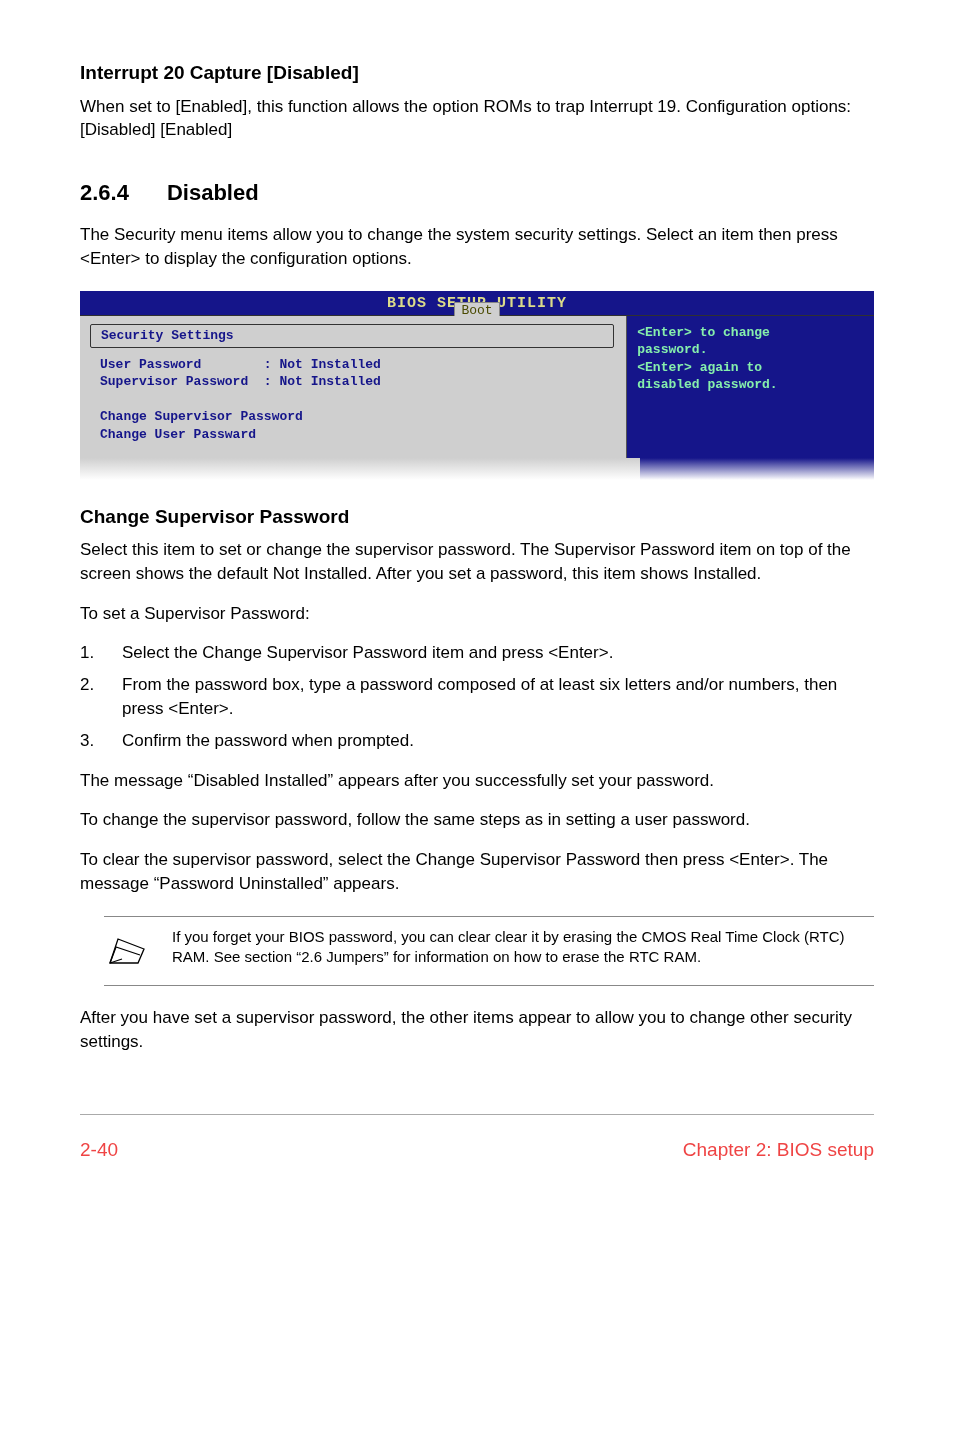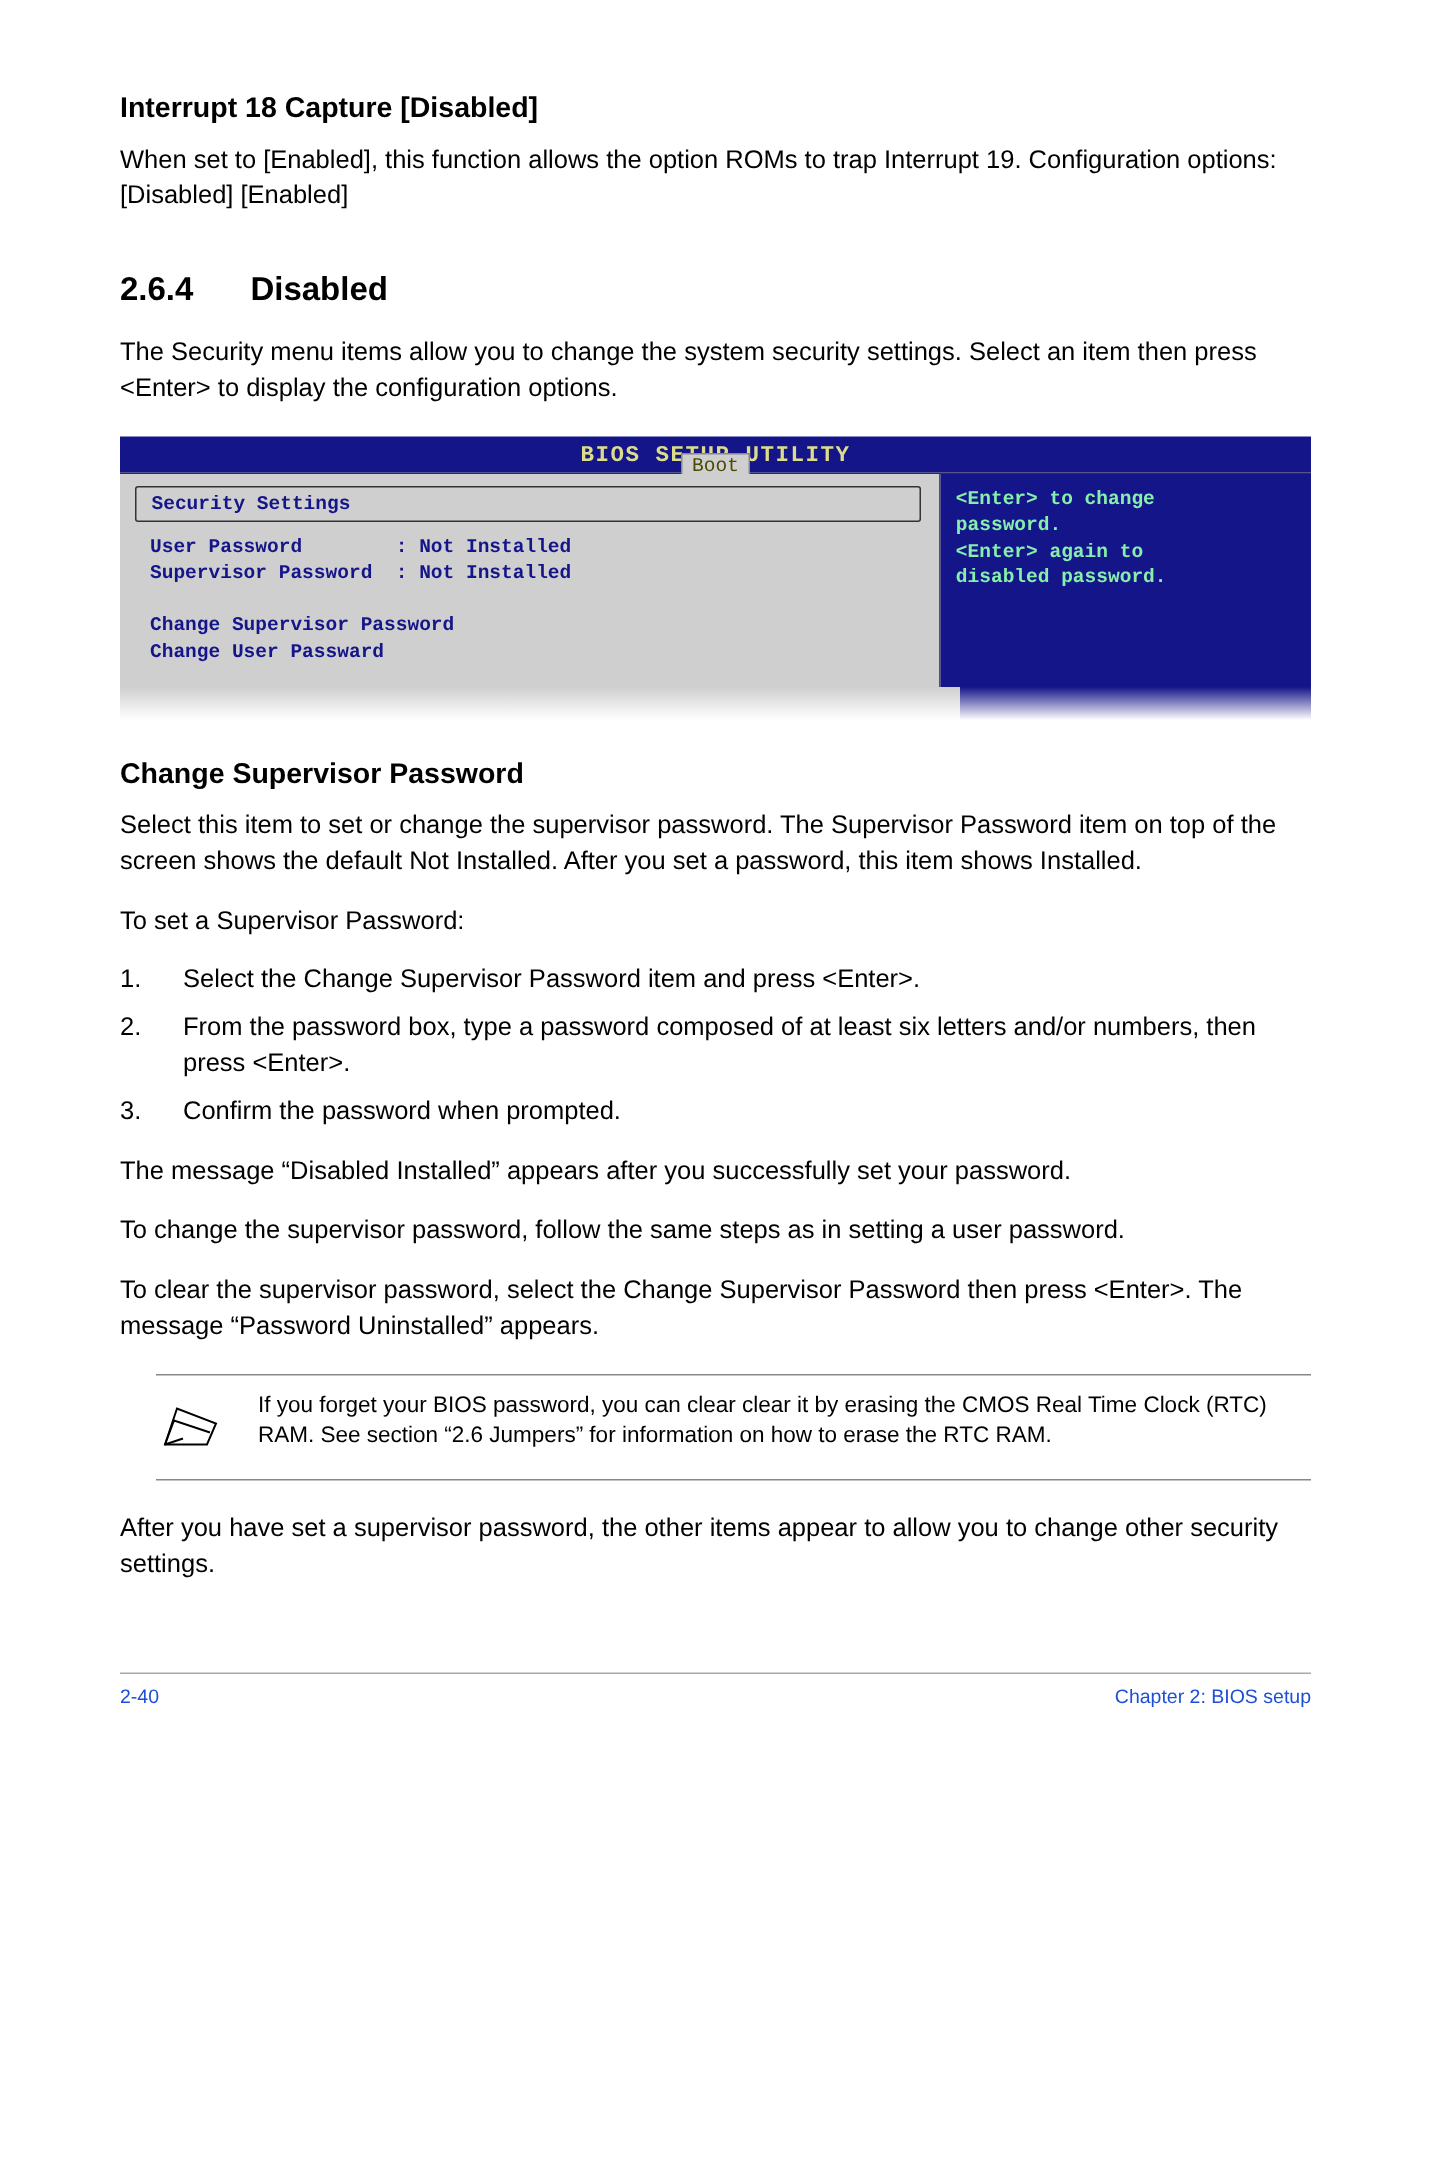--- a/index.html
+++ b/index.html
@@ -154,32 +154,32 @@
     margin-right: 20px;
     margin-top: 6px;
   }
   .note-text {
     font-size: 15px;
     line-height: 1.35;
   }
   .footer {
     display: flex;
     justify-content: space-between;
-    font-size: 13px;
-    color: #1d4ed8;
+    font-size: 19px;
+    color: #ef4444;
     border-top: 1px solid #aaa;
-    padding-top: 6px;
+    padding-top: 22px;
     margin-top: 60px;
   }
   .mb-md { margin-bottom: 16px; }
 </style>
 </head>
 <body>
 
-<div class="section-heading">Interrupt 18 Capture [Disabled]</div>
+<div class="section-heading">Interrupt 20 Capture [Disabled]</div>
 <div class="body-text">When set to [Enabled], this function allows the option ROMs to trap Interrupt 19. Configuration options: [Disabled] [Enabled]</div>
 
 <div class="numbered-heading">
   <span class="num">2.6.4</span><span>Disabled</span>
 </div>
 
 <div class="body-text">The Security menu items allow you to change the system security settings. Select an item then press &lt;Enter&gt; to display the configuration options.</div>
 
 <div class="bios-box">
   <div class="bios-top">

